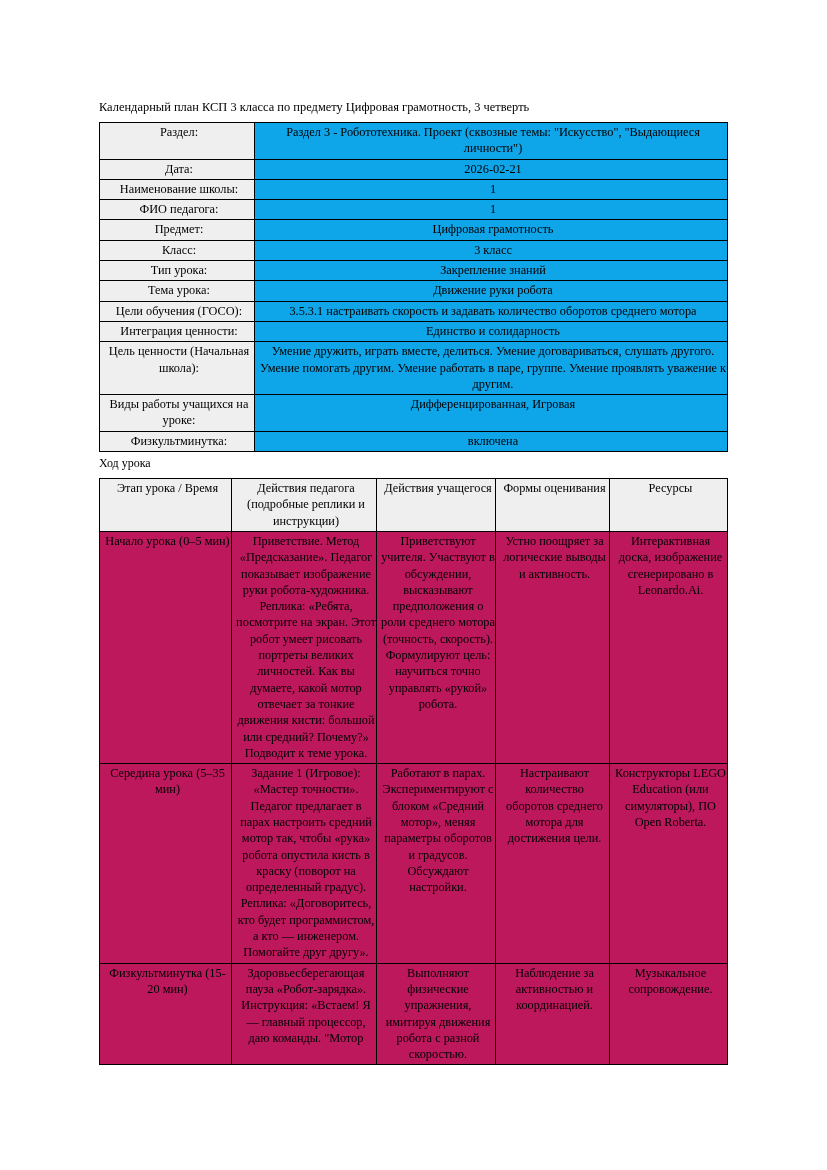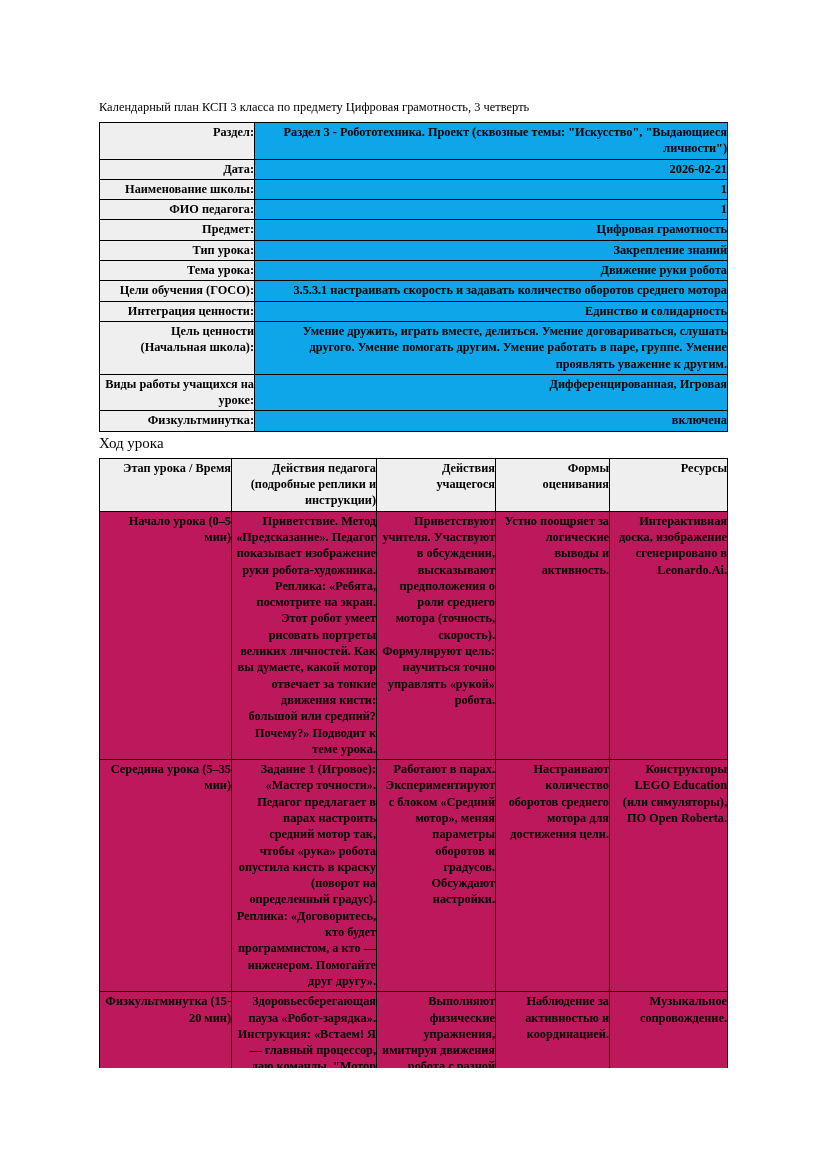--- a/index.html
+++ b/index.html
@@ -51,38 +51,38 @@
     background: #ffffff;
   }
 
   table.doc-table td,
   table.doc-table th {
     border: 1px solid #000000;
     vertical-align: top;
     padding: 1px 0 2px 4px;
     font-size: 12.3px;
     line-height: 16.3px;
-    font-weight: bold;
-    text-align: right;
+    font-weight: normal;
+    text-align: center;
     word-wrap: break-word;
     overflow-wrap: break-word;
     hyphens: none;
   }
 
   
   table.info-table td.label {
     width: 155px;
     background: #efefef;
   }
   table.info-table td.value {
     background: #0ea5e9;
   }
 
   .section-caption {
-    font-size: 15px;
+    font-size: 12px;
     line-height: 16px;
     margin: 3px 0 7px 0;
   }
 
   
   table.flow-table th {
     background: #efefef;
   }
   table.flow-table col.c0 { width: 132px; }
   table.flow-table col.c1 { width: 145px; }
@@ -131,20 +131,24 @@
           <td class="label">Наименование школы:</td>
           <td class="value">1</td>
         </tr>
         <tr>
           <td class="label">ФИО педагога:</td>
           <td class="value">1</td>
         </tr>
         <tr>
           <td class="label">Предмет:</td>
           <td class="value">Цифровая грамотность</td>
+        </tr>
+        <tr>
+          <td class="label">Класс:</td>
+          <td class="value">3 класс</td>
         </tr>
         <tr>
           <td class="label">Тип урока:</td>
           <td class="value">Закрепление знаний</td>
         </tr>
         <tr>
           <td class="label">Тема урока:</td>
           <td class="value">Движение руки робота</td>
         </tr>
         <tr>

